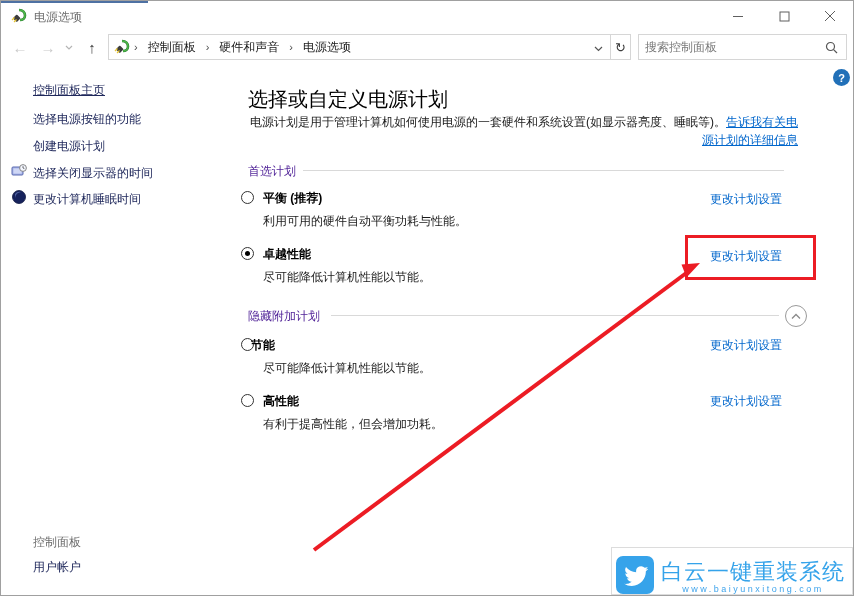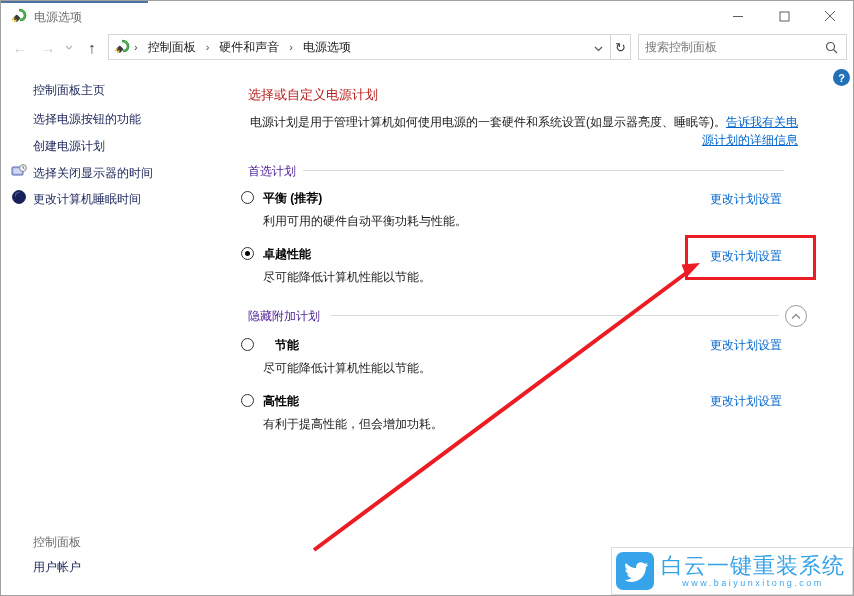--- a/index.html
+++ b/index.html
@@ -32,40 +32,40 @@
   .searchbox input { flex:1; border:none; outline:none; font-size:12px; color:#4c1d95; padding:0 6px; font-family:"Liberation Sans", sans-serif; }
   .searchbox input::placeholder { color:#7a7a7a; opacity:1; }
   .search-glyph { flex:0 0 auto; margin-right:8px; }
 
   
   .side-link { position:absolute; font-size:12px; color:#20295c; white-space:nowrap; cursor:pointer; }
   .side-icon { position:absolute; width:16px; height:16px; }
   .gray-head { position:absolute; font-size:12px; color:#6d6d6d; }
 
   
-  .page-title { position:absolute; left:247px; top:85px; font-size:13px; color:#b91c1c;text-align:right; }
+  .page-title { position:absolute; left:247px; top:85px; font-size:20px; color:#000000;text-align:right; }
   .intro { position:absolute; left:247px; top:112px; width:550px; font-size:12px; line-height:18px; color:#1a1a1a;text-align:right; }
   .link { color:#0066cc; cursor:pointer; }
   .intro .link { text-decoration:underline; }
   .sec-label { position:absolute; font-size:12px; color:#4c1d95; background:#fff; }
   .rule { position:absolute; height:1px; background:#d9d9d9; }
   .radio { position:absolute; width:13px; height:13px; border:1px solid #333; border-radius:50%; background:#fff; }
   .radio.checked::after { content:""; position:absolute; left:3px; top:3px; width:5px; height:5px; border-radius:50%; background:#000; }
   .plan-name { position:absolute; font-size:12px; font-weight:bold; color:#000; white-space:nowrap; }
   .plan-desc { position:absolute; font-size:12px; color:#1a1a1a; white-space:nowrap; }
   .plan-link { position:absolute; right:71px; font-size:12px; color:#0066cc; white-space:nowrap; cursor:pointer; }
   .collapse-btn { position:absolute; left:784px; top:304px; width:22px; height:22px; border:1px solid #9a9a9a; border-radius:50%; display:flex; align-items:center; justify-content:center; background:#fff; }
   .help-btn { position:absolute; left:832px; top:68px; width:17px; height:17px; border-radius:50%; background:#2170b8; color:#fff; font-size:11px; font-weight:bold; display:flex; align-items:center; justify-content:center; }
 
   
   .hl-box { position:absolute; left:684px; top:234px; width:131px; height:45px; border:3px solid #ec1c24; z-index:8; }
   .arrow-svg { position:absolute; left:0; top:0; width:854px; height:596px; pointer-events:none; z-index:9; }
 
   
-  .watermark { position:absolute; left:610px; top:546px; width:242px; height:48px; border:1px solid #dcdcdc; background:#fff; display:flex; align-items:center; z-index:7; }
+  .watermark { position:absolute; left:610px; top:546px; width:242px; height:48px; border:1px solid #dcdcdc; background:#fff; display:flex; align-items:flex-end; z-index:7; }
   .wm-logo { flex:0 0 auto; width:38px; height:38px; margin-left:4px; border-radius:7px; background:#36a3ea; display:flex; align-items:center; justify-content:center; }
   .wm-text { flex:1; text-align:center; }
   .wm-title { font-size:22px; color:#35a3ea; letter-spacing:1px; white-space:nowrap; line-height:24px; }
   .wm-url { font-size:9px; color:#41a5ec; letter-spacing:2.5px; white-space:nowrap; }
 </style>
 </head>
 <body>
 
 <div class="window">
   <div class="top-accent"></div>
@@ -136,21 +136,21 @@
     <div class="searchbox">
       <input type="text" placeholder="搜索控制面板" style="">
       <svg class="search-glyph" width="13" height="13" viewBox="0 0 13 13">
         <circle cx="5.5" cy="5.5" r="4" fill="none" stroke="#555" stroke-width="1.2"></circle>
         <line x1="8.6" y1="8.6" x2="12" y2="12" stroke="#555" stroke-width="1.2"></line>
       </svg>
     </div>
   </div>
 
   <div>
-    <span class="side-link" style="left:32px; top:81px;">控制面板主页</span>
+    <span class="side-link" style="left:32px; top:81px;text-decoration:underline;">控制面板主页</span>
     <span class="side-link" style="left:32px; top:110px;">选择电源按钮的功能</span>
     <span class="side-link" style="left:32px; top:137px;">创建电源计划</span>
 
     <svg class="side-icon" style="left:10px; top:162px;" viewBox="0 0 16 16">
       <rect x="1" y="4" width="11" height="8" rx="1" fill="#aab6e8" stroke="#5a6ab0" stroke-width="1"></rect>
       <rect x="2.5" y="5.5" width="8" height="5" fill="#cfd7f5"></rect>
       <circle cx="12" cy="5" r="3.4" fill="#f4f7ff" stroke="#7a7a7a" stroke-width="0.9"></circle>
       <line x1="12" y1="5" x2="12" y2="3.2" stroke="#444" stroke-width="0.8"></line>
       <line x1="12" y1="5" x2="13.4" y2="5.6" stroke="#444" stroke-width="0.8"></line>
     </svg>
@@ -185,21 +185,21 @@
 
     <span class="sec-label" style="left:247px; top:307px;">隐藏附加计划</span>
     <div class="rule" style="left:330px; top:314px; width:448px;"></div>
     <div class="collapse-btn">
       <svg width="10" height="7" viewBox="0 0 10 7">
           <polyline points="1,5.5 5,1.5 9,5.5" fill="none" stroke="#8a8a8a" stroke-width="1.3"></polyline>
         </svg>
     </div>
 
     <div class="radio" style="left:240px; top:337px;"></div>
-    <span class="plan-name" style="left:274px; top:336px;text-align:right;">节能</span>
+    <span class="plan-name" style="left:250px; top:336px;text-align:right;">节能</span>
     <span class="plan-link" style="top:336px;">更改计划设置</span>
     <span class="plan-desc" style="left:262px; top:359px;">尽可能降低计算机性能以节能。</span>
 
     <div class="radio" style="left:240px; top:393px;"></div>
     <span class="plan-name" style="left:262px; top:392px;">高性能</span>
     <span class="plan-link" style="top:392px;">更改计划设置</span>
     <span class="plan-desc" style="left:262px; top:415px;">有利于提高性能，但会增加功耗。</span>
 
     <div class="help-btn">
         <span>?</span>

